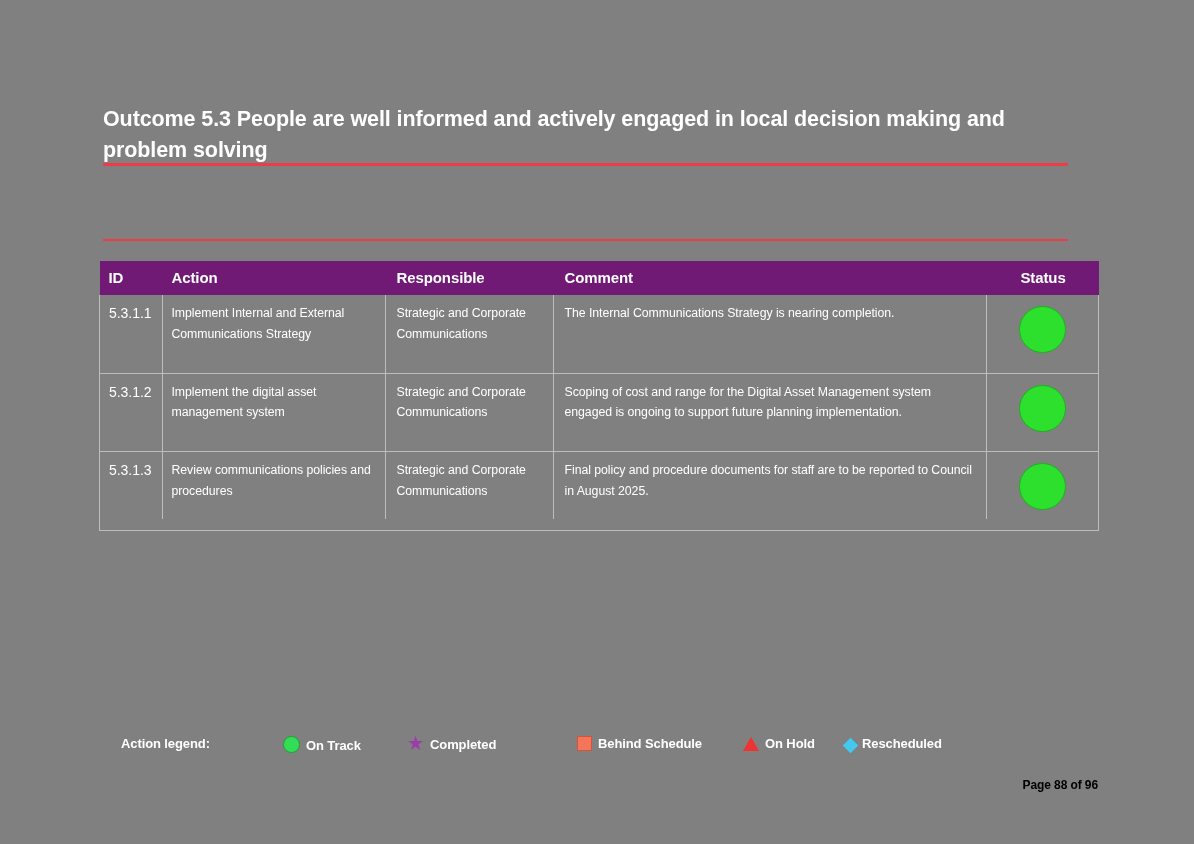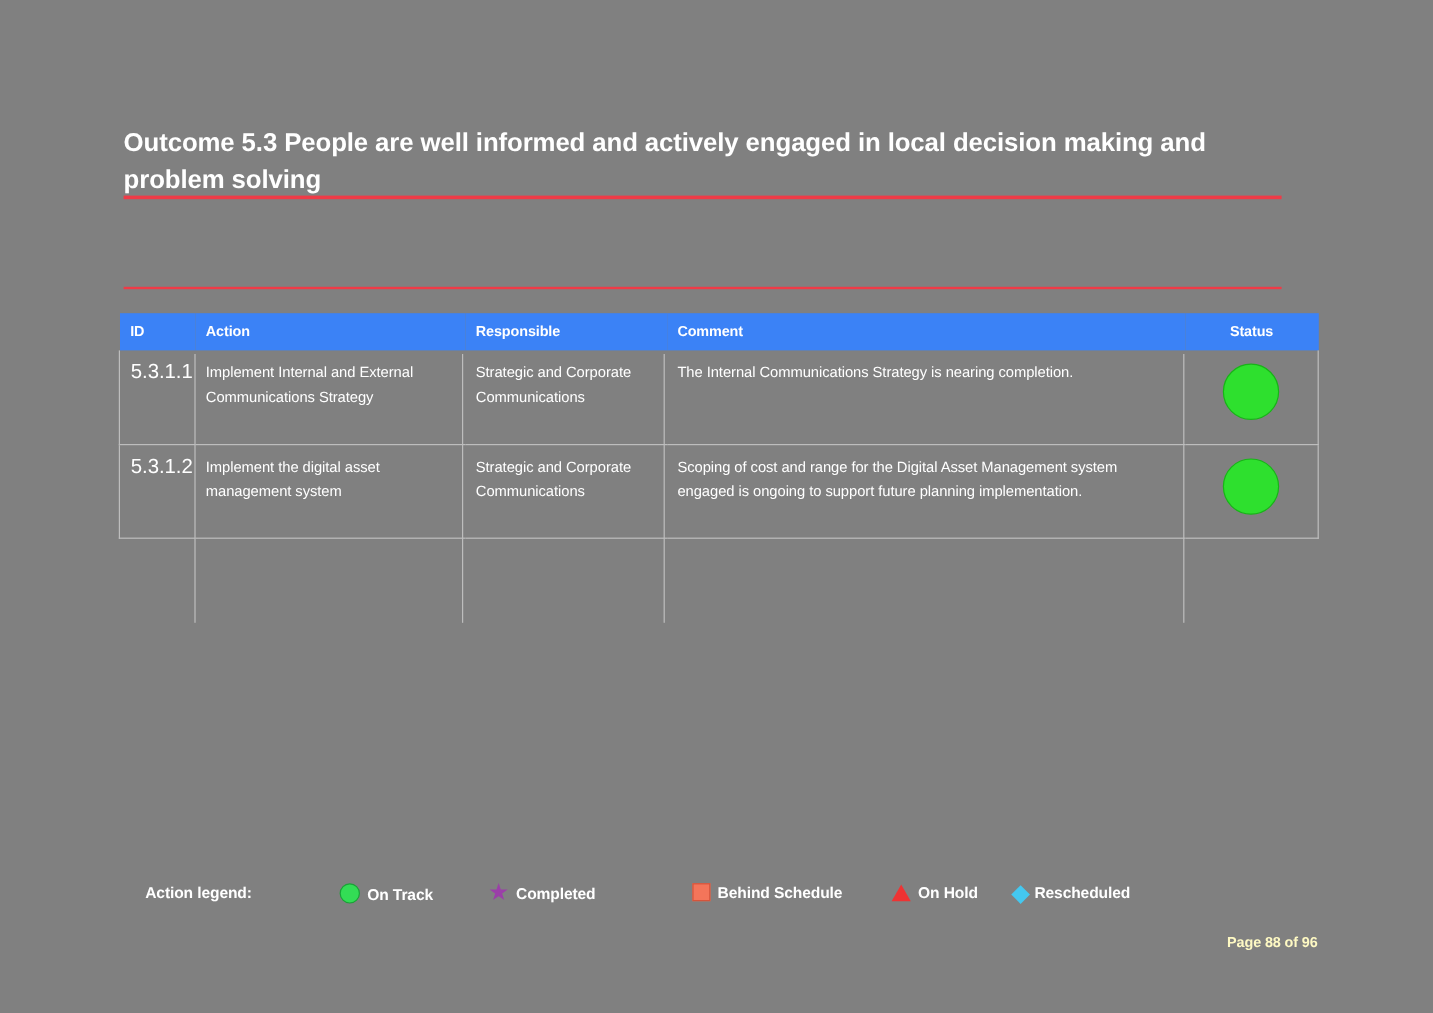--- a/index.html
+++ b/index.html
@@ -62,23 +62,23 @@
   
   .tbl {
     position: absolute;
     left: 99px;
     top: 261px;
     width: 999px;
     border-collapse: collapse;
     table-layout: fixed;
   }
   .tbl th {
-    background: #3b82f6;
-    color: #ffffff;
-    font-size: 12px;
+    background: #701a75;
+    color: #ffffff;
+    font-size: 15px;
     font-weight: bold;
     text-align: left;
     padding: 8px 9px 9px 9px;
     border: none;
     letter-spacing: -0.1px;
   }
   .tbl td {
     font-size: 12.3px;
     color: #ffffff;
     vertical-align: top;
@@ -87,21 +87,21 @@
     line-height: 20.5px;
     letter-spacing: -0.05px;
   }
   .tbl tr td.cell-id { border-left: 1px solid #bdbdbd; }
   .tbl tr td.cell-status { border-right: 1px solid #bdbdbd; }
   .col-id { width: 63px; }
   .col-action { width: 225px; }
   .col-resp { width: 168px; }
   .col-comment { width: 432px; }
   .col-status { width: 111px; }
-  td.cell-id { font-size: 17px; }
+  td.cell-id { font-size: 14px; }
   td.cell-status { text-align: center; vertical-align: middle; }
   .sep-v {
     position: absolute;
     background: #bdbdbd;
     width: 1px;
   }
   .dot-green {
     display: inline-block;
     width: 45px;
     height: 45px;
@@ -175,21 +175,21 @@
   }
   .sym-target-red {
     width: 15px; height: 15px; border-radius: 50%;
     background: #ee4444; border: 1px solid #bb2222;
     box-shadow: inset 0 0 0 3px rgba(255,255,255,0.55);
   }
   .page-num {
     position: absolute;
     right: 96px;
     top: 778px;
-    color: #fef9c3;
+    color: #000000;
     font-size: 12px;
     font-weight: bold;
     letter-spacing: -0.1px;
   }
 </style>
 </head>
 <body>
 
 <div class="page">
 
@@ -227,20 +227,29 @@
       </tr>
       <tr>
         <td class="cell-id">5.3.1.2</td>
         <td>Implement the digital asset management system</td>
         <td>Strategic and Corporate Communications</td>
         <td>Scoping of cost and range for the Digital Asset Management system engaged is ongoing to support future planning implementation.</td>
         <td class="cell-status">
           <span class="dot-green"></span>
         </td>
       </tr>
+      <tr>
+        <td class="cell-id">5.3.1.3</td>
+        <td>Review communications policies and procedures</td>
+        <td>Strategic and Corporate Communications</td>
+        <td>Final policy and procedure documents for staff are to be reported to Council in August 2025.</td>
+        <td class="cell-status">
+          <span class="dot-green"></span>
+        </td>
+      </tr>
     </tbody>
   </table>
 
   <div class="sep-v" style="left:162px; top:295px; height:224px;"></div>
   <div class="sep-v" style="left:385px; top:295px; height:224px;"></div>
   <div class="sep-v" style="left:553px; top:295px; height:224px;"></div>
   <div class="sep-v" style="left:986px; top:295px; height:224px;"></div>
 
   <div class="legend">
     <div class="legend-row">

